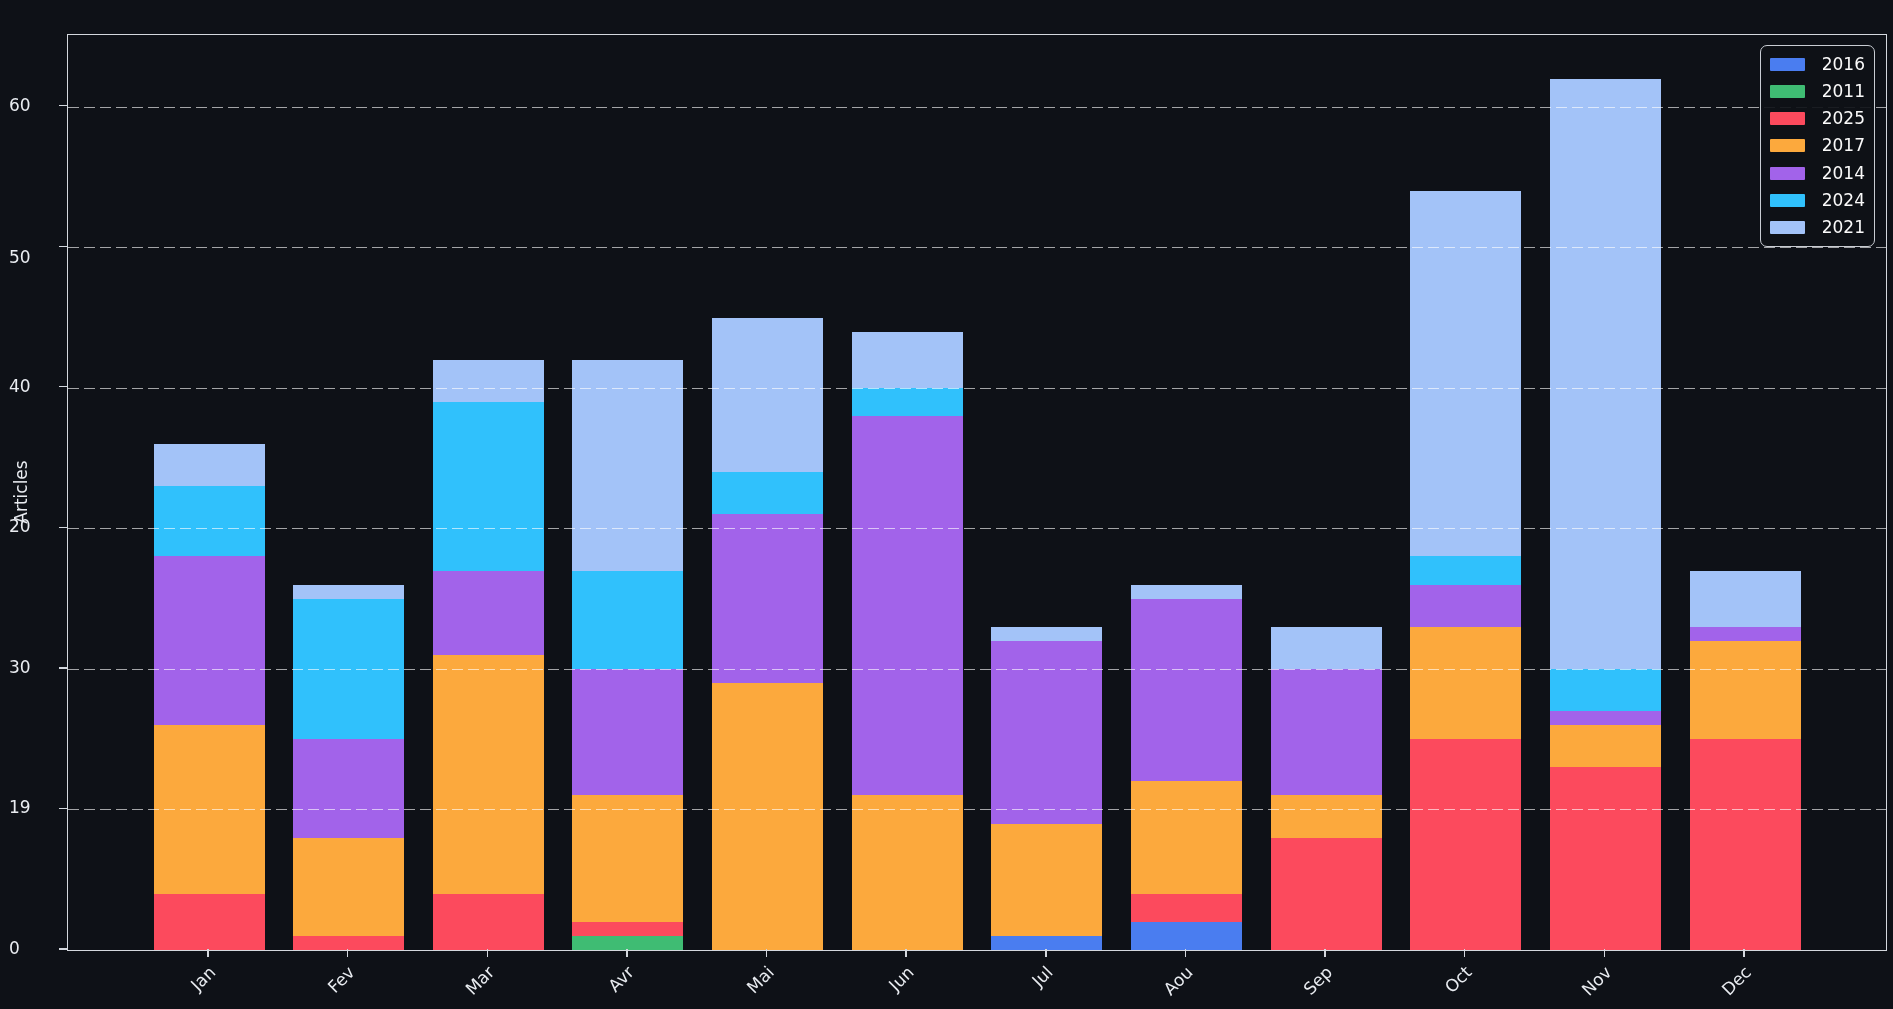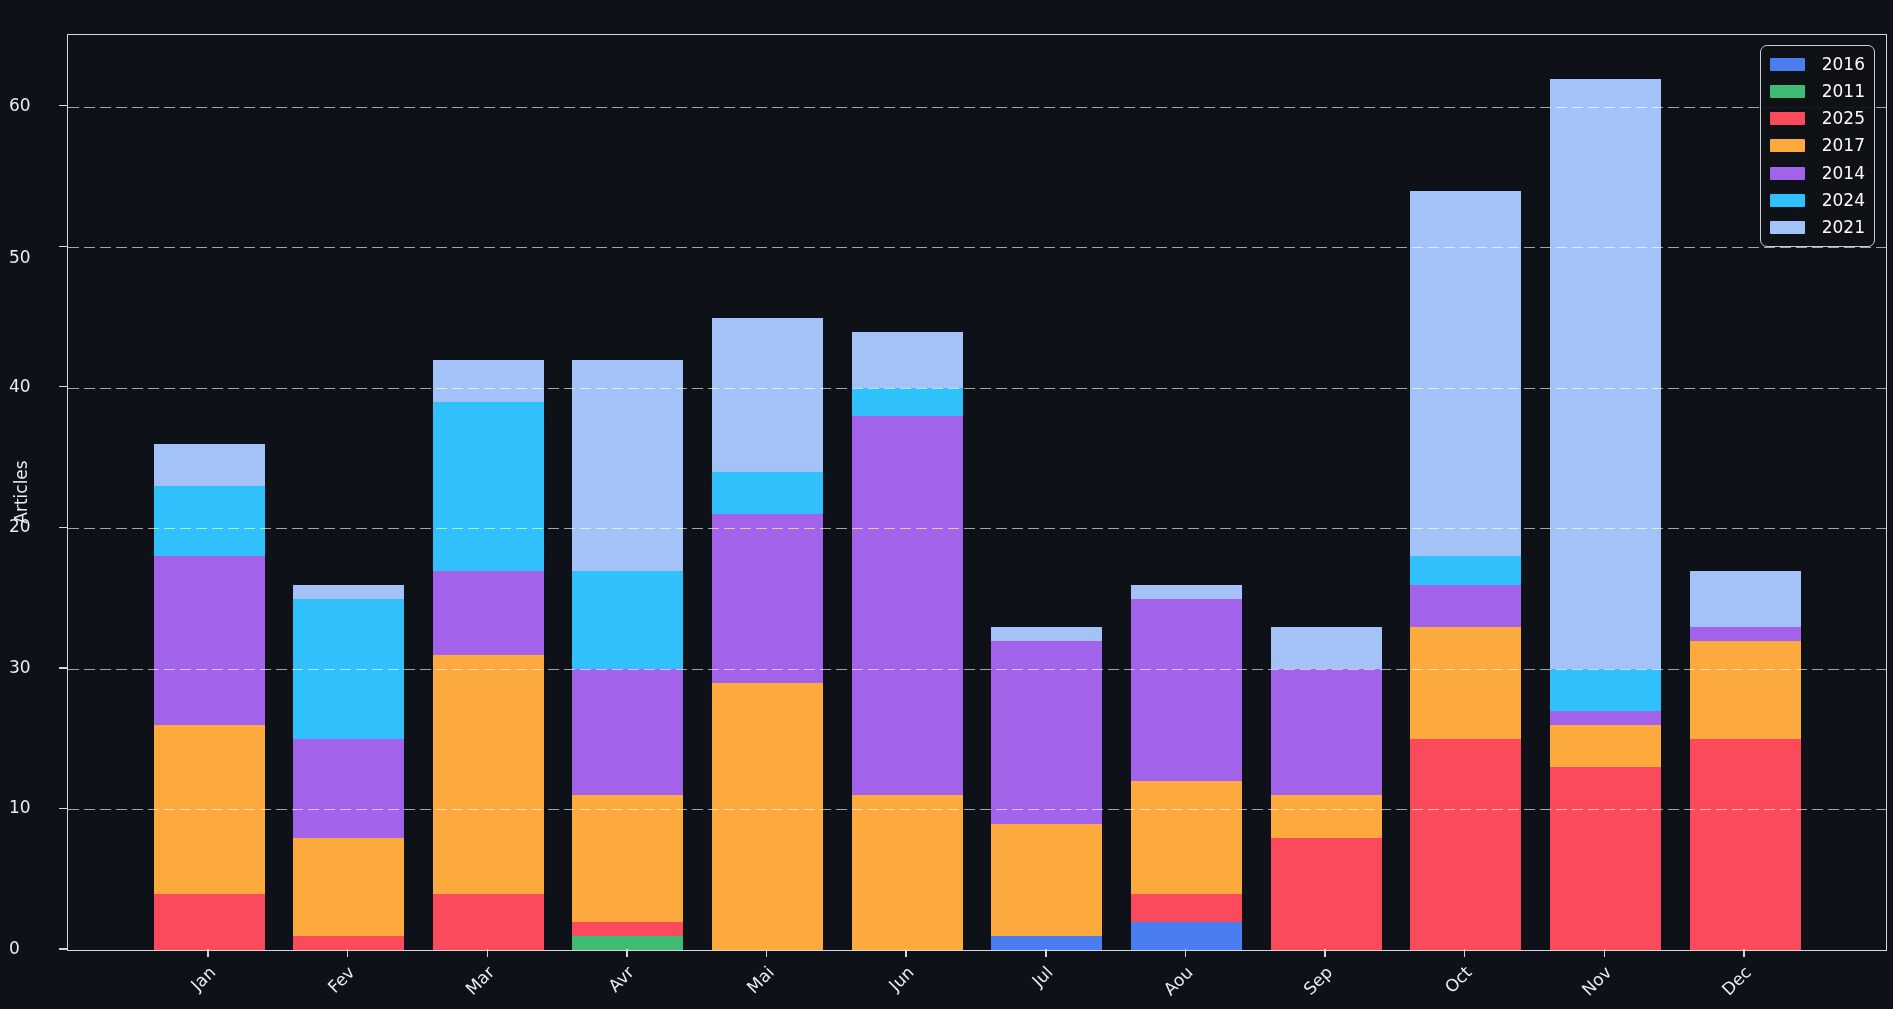--- a/index.html
+++ b/index.html
@@ -145,21 +145,21 @@
       <div class="gridline" style="top: 633.894px;"></div>
       <div class="gridline" style="top: 493.341px;"></div>
       <div class="gridline" style="top: 352.788px;"></div>
       <div class="gridline" style="top: 212.235px;"></div>
       <div class="gridline" style="top: 71.682px;"></div>
     </div>
   <div id="axes-annotations">
       <div class="ytick" style="left: 59px; top: 948.3px;"></div>
       <div class="ytick-label" style="left: 9px; top: 940px;">0</div>
       <div class="ytick" style="left: 59px; top: 807.747px;"></div>
-      <div class="ytick-label" style="left: 9px; top: 799.447px;">10</div>
+      <div class="ytick-label" style="left: 9px; top: 799.447px;">19</div>
       <div class="ytick" style="left: 59px; top: 667.194px;"></div>
       <div class="ytick-label" style="left: 9px; top: 658.894px;">30</div>
       <div class="ytick" style="left: 59px; top: 526.641px;"></div>
       <div class="ytick-label" style="left: 9px; top: 518.341px;">20</div>
       <div class="ytick" style="left: 59px; top: 386.088px;"></div>
       <div class="ytick-label" style="left: 9px; top: 377.788px;">40</div>
       <div class="ytick" style="left: 59px; top: 245.535px;"></div>
       <div class="ytick-label" style="left: 9px; top: 249px;">50</div>
       <div class="ytick" style="left: 59px; top: 104.982px;"></div>
       <div class="ytick-label" style="left: 9px; top: 96.682px;">60</div>

